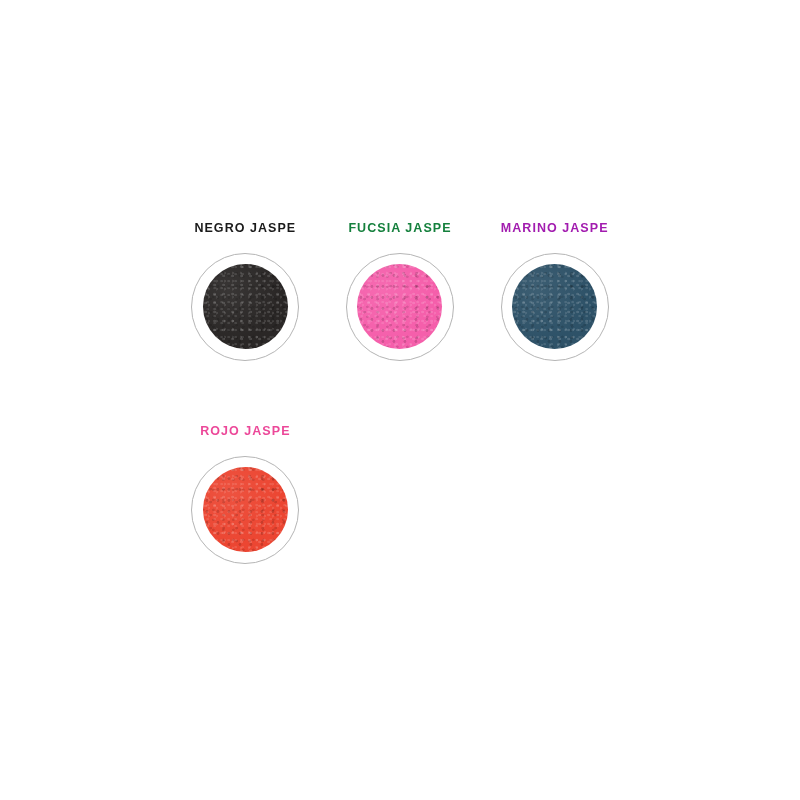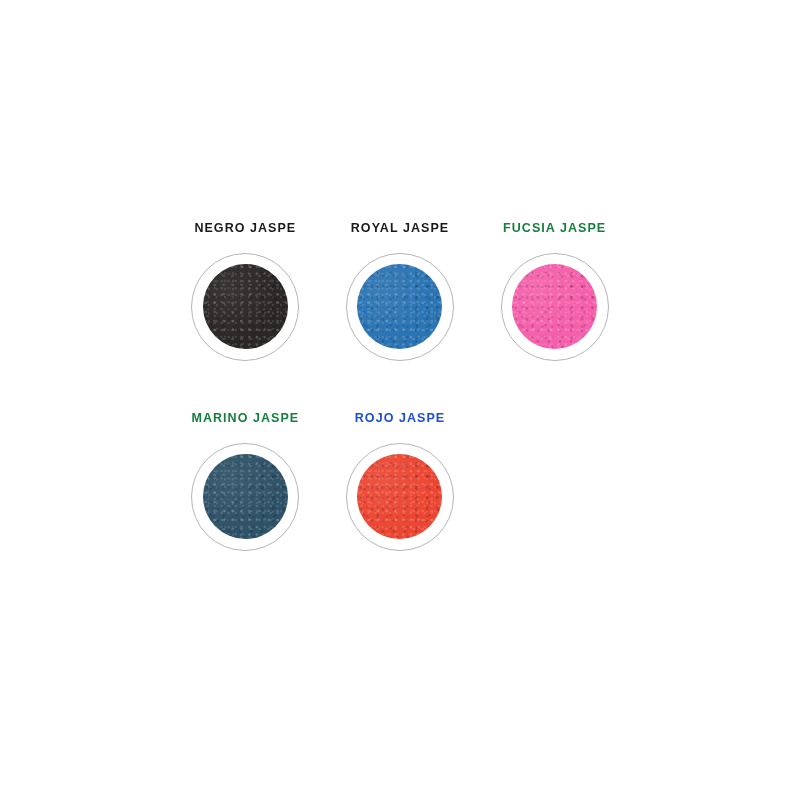--- a/index.html
+++ b/index.html
@@ -110,43 +110,37 @@
 
   <div class="swatch-grid">
 
     <div class="swatch-cell">
       <div class="swatch-label" style="color: rgb(26, 26, 26);">NEGRO JASPE</div>
       <div class="swatch-ring" style="border-color: rgb(181, 181, 181);">
         <div class="swatch-dot" style="background-color: rgb(42, 39, 38);"></div>
       </div>
     </div>
 
-    <div class="swatch-cell">
-      <div class="swatch-label" style="color: rgb(26, 26, 26);">ROYAL JASPE</div>
-      <div class="swatch-ring" style="border-color: rgb(181, 181, 181);">
-        <div class="swatch-dot" style="background-color: rgb(42, 116, 180);"></div>
-      </div>
-    </div>
 
     <div class="swatch-cell">
       <div class="swatch-label" style="color: #15803d;">FUCSIA JASPE</div>
       <div class="swatch-ring" style="border-color: rgb(181, 181, 181);">
         <div class="swatch-dot" style="background-color: rgb(245, 95, 171);"></div>
       </div>
     </div>
 
 
     <div class="swatch-cell">
-      <div class="swatch-label" style="color: #15803d;">MARINO JASPE</div>
+      <div class="swatch-label" style="color: #a21caf;">MARINO JASPE</div>
       <div class="swatch-ring" style="border-color: rgb(181, 181, 181);">
         <div class="swatch-dot" style="background-color: rgb(46, 82, 104);"></div>
       </div>
     </div>
 
     <div class="swatch-cell">
-      <div class="swatch-label" style="color: #1d4ed8;">ROJO JASPE</div>
+      <div class="swatch-label" style="color: #ec4899; margin-top: 13px;">ROJO JASPE</div>
       <div class="swatch-ring" style="border-color: rgb(181, 181, 181);">
         <div class="swatch-dot" style="background-color: rgb(236, 70, 50);"></div>
       </div>
     </div>
 
   </div>
 </div>
 
 </body></html>

